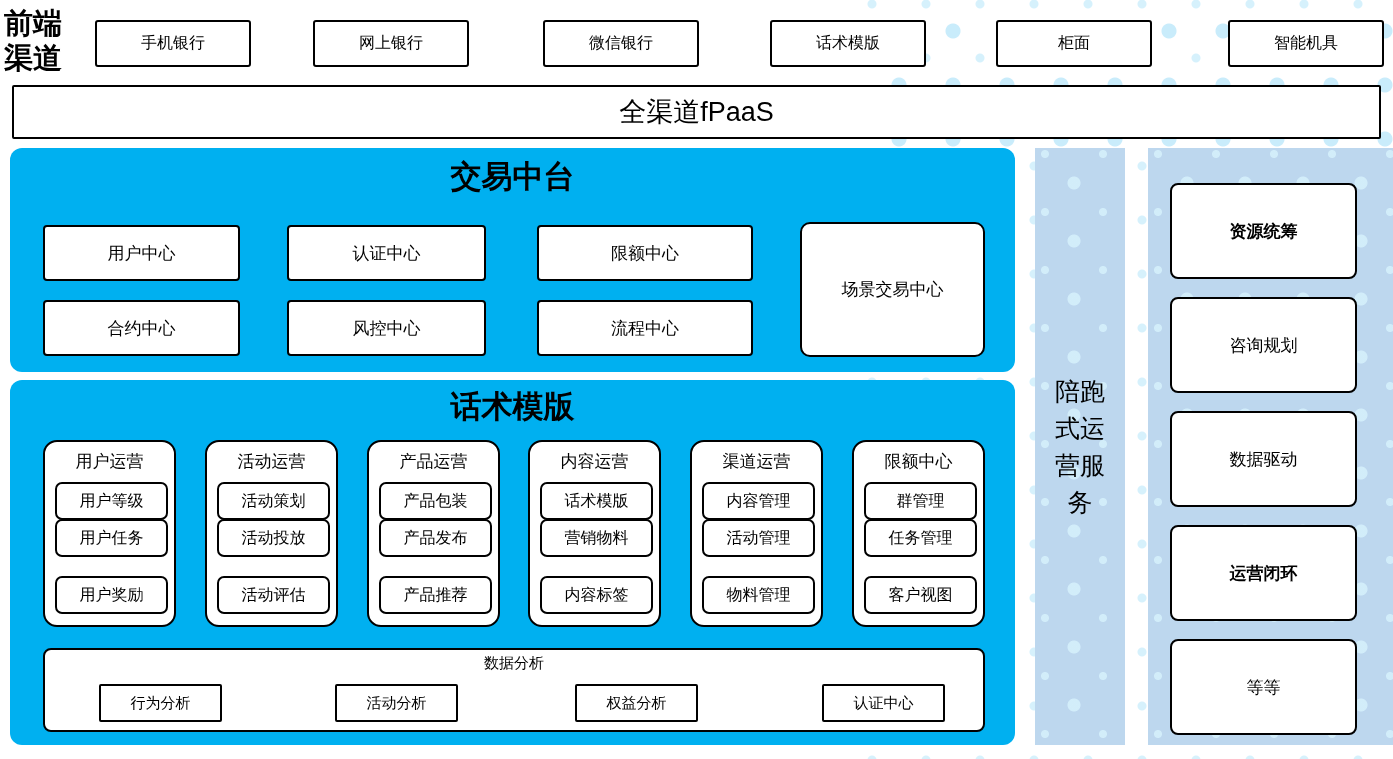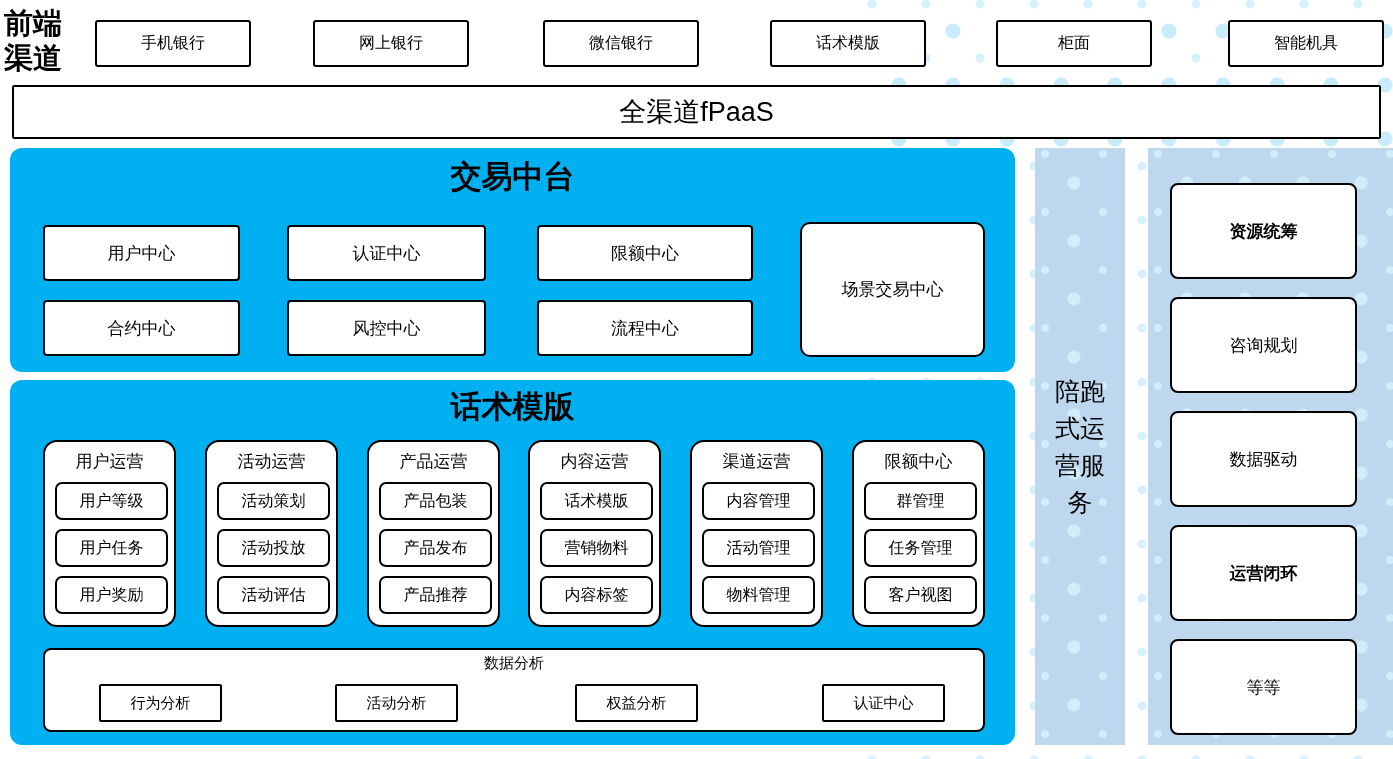--- a/index.html
+++ b/index.html
@@ -42,21 +42,21 @@
 
   .center-box{height:56px;border-radius:4px;font-size:17px;}
   .tall-box{left:790px;top:74px;width:185px;height:135px;border-radius:10px;font-size:17px;}
 
   .group-card{
     position:absolute;top:60px;width:133px;height:187px;box-sizing:border-box;
     background:#fff;border:2px solid #000;border-radius:14px;z-index:2;
   }
   .group-title{position:absolute;top:8px;left:0;width:100%;text-align:center;font-size:17px;}
   .group-item{left:10px;width:113px;height:38px;border-radius:7px;font-size:16px;}
-  .gi0{top:40px;} .gi1{top:87px;} .gi2{top:134px;}
+  .gi0{top:40px;} .gi1{top:77px;} .gi2{top:134px;}
 
   .data-bar{
     position:absolute;left:33px;top:268px;width:942px;height:84px;box-sizing:border-box;
     background:#fff;border:2px solid #000;border-radius:8px;z-index:2;
   }
   .data-bar-title{position:absolute;top:4px;left:0;width:100%;text-align:center;font-size:15px;}
   .data-item{top:34px;width:123px;height:38px;border-radius:2px;font-size:15px;}
 
   .side-col{
     position:absolute;top:148px;height:597px;background:#bdd7ee;z-index:1;

